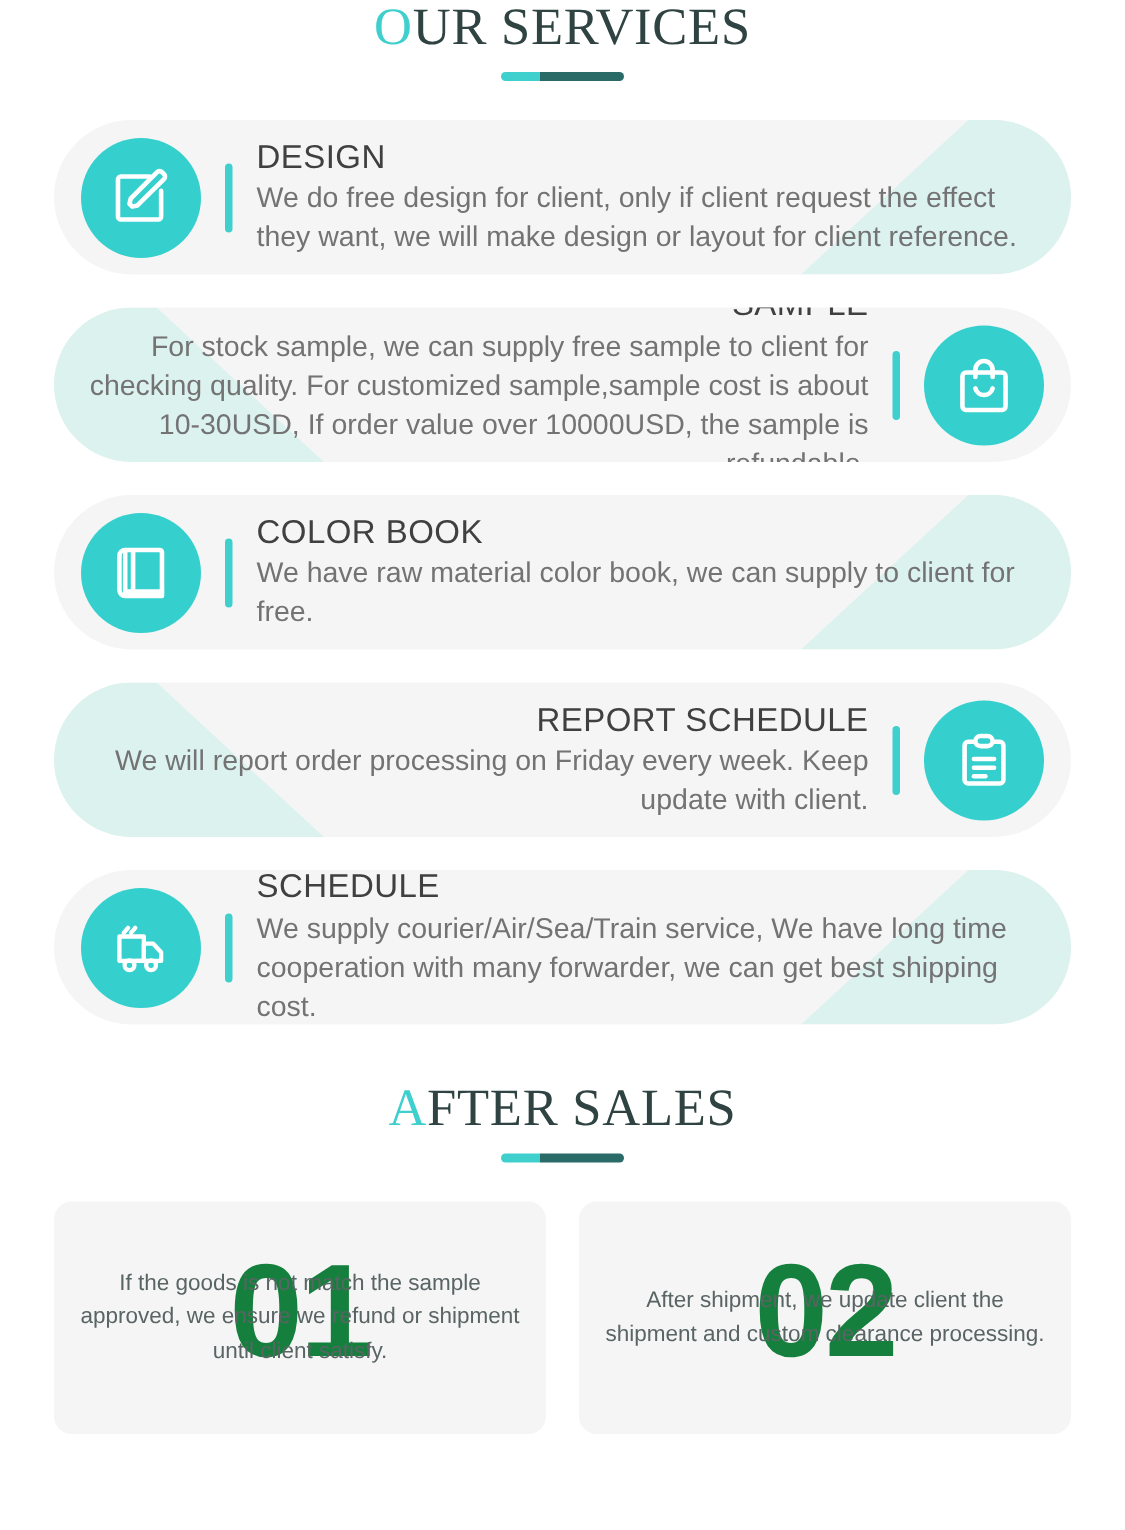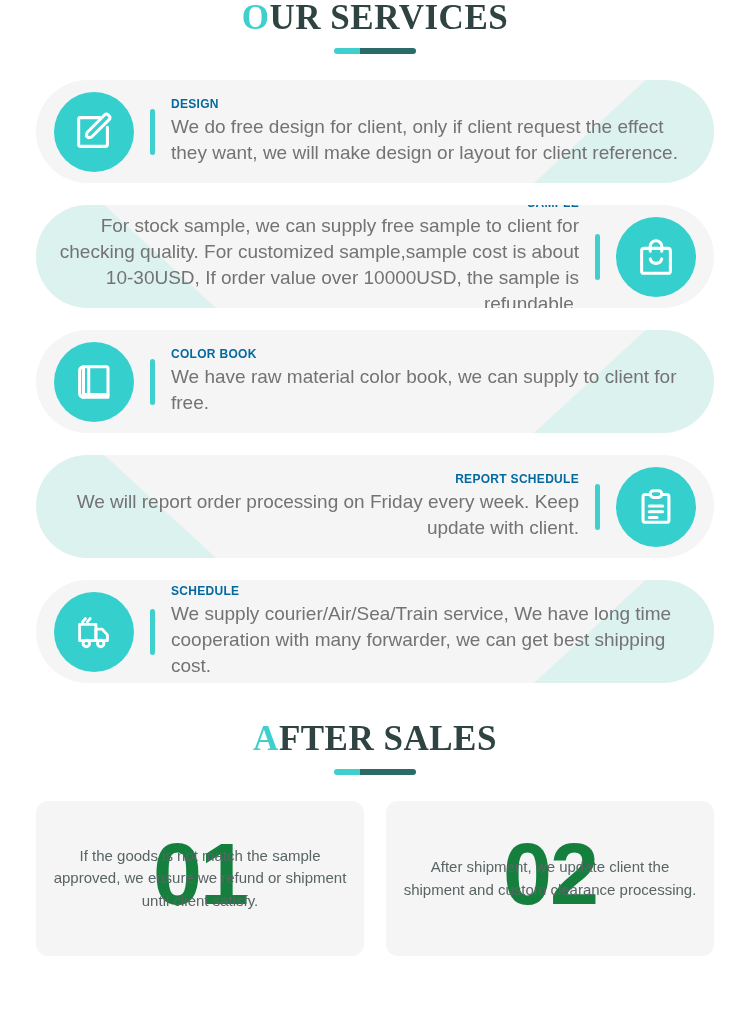--- a/index.html
+++ b/index.html
@@ -15,21 +15,21 @@
     position: relative;
     overflow: hidden;
   }
 
   
   .section-head {
     text-align: center;
   }
   .section-title {
     font-family: "Liberation Serif", serif;
-    font-weight: bold;
+    font-weight: normal;
     font-size: 35px;
     letter-spacing: 0.5px;
     color: #2f4342;
     line-height: 1;
   }
   .section-title .first-letter {
     color: #3fd0ce;
   }
   .title-rule {
     display: flex;
@@ -124,23 +124,23 @@
   }
 
   .card-text {
     flex: 1 1 auto;
     min-width: 0;
   }
   .service-card.left-icon .card-text { text-align: left; }
   .service-card.right-icon .card-text { text-align: right; }
 
   .card-title {
-    font-size: 12px;
-    font-weight: bold;
-    color: #0369a1;
+    font-size: 22px;
+    font-weight: normal;
+    color: #404040;
     letter-spacing: 0.3px;
     line-height: 1.25;
     margin-bottom: 2px;
   }
   .card-body {
     font-size: 19px;
     color: #737373;
     line-height: 1.38;
   }
 

